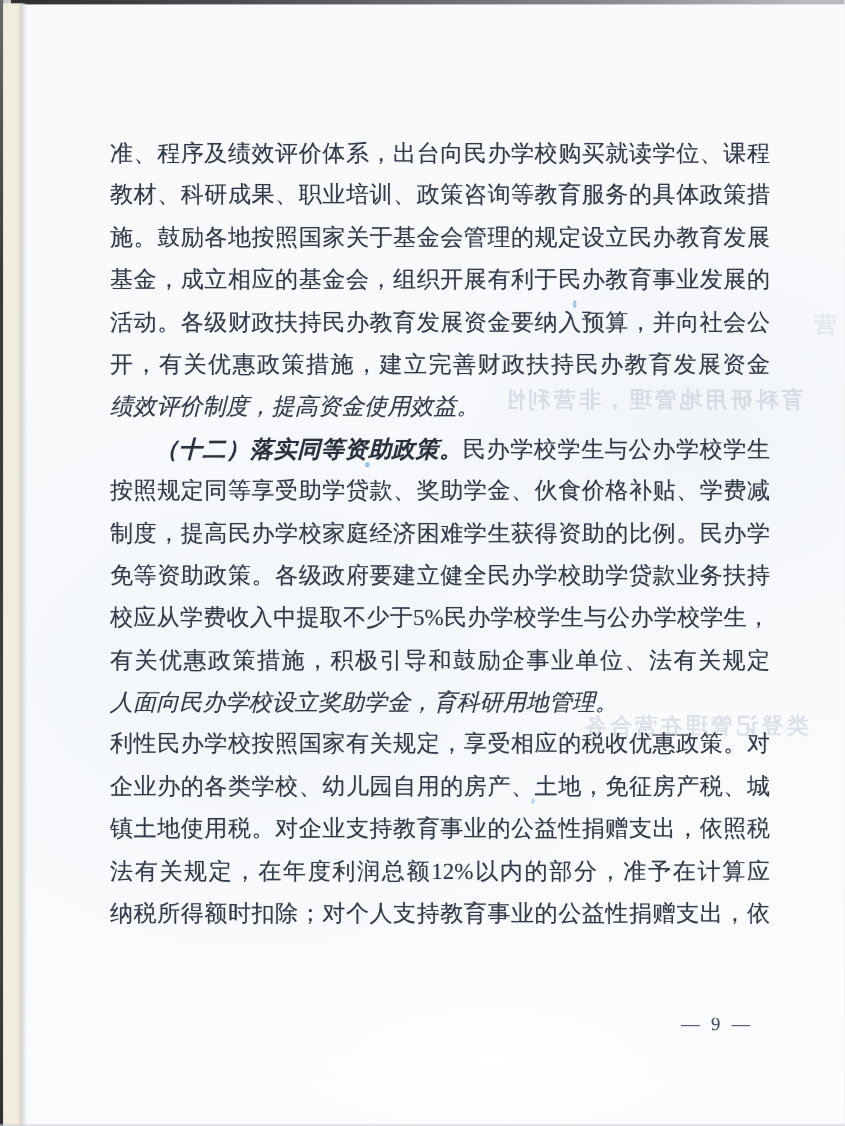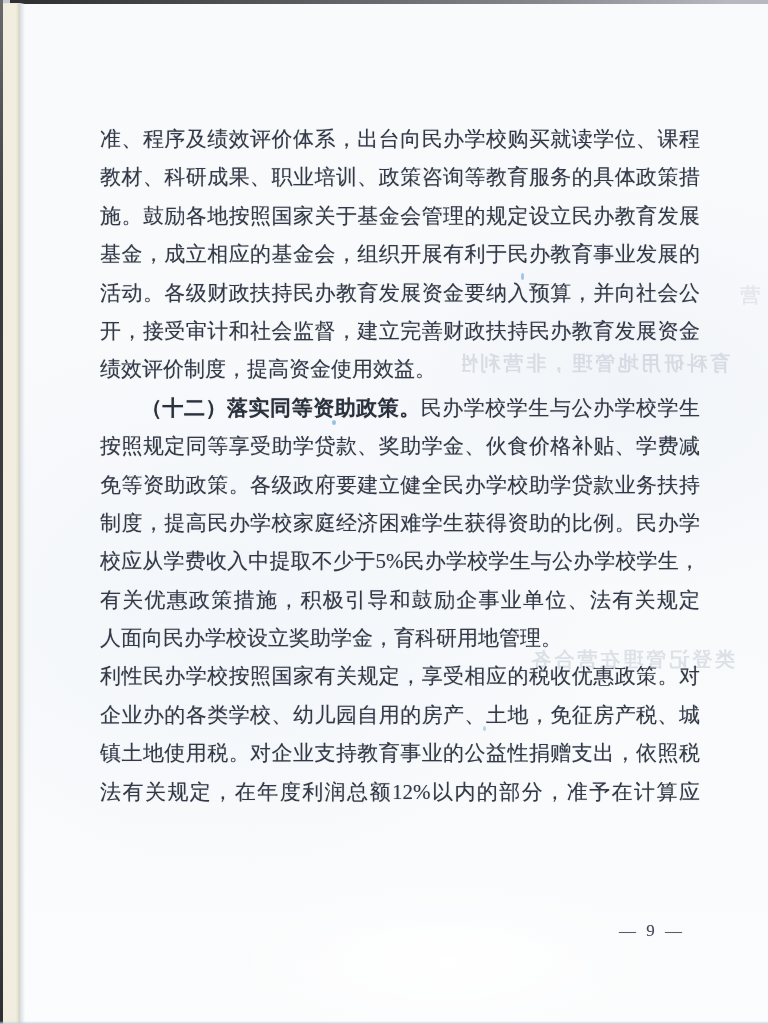--- a/index.html
+++ b/index.html
@@ -50,23 +50,23 @@
   .line {
     height: 38.4px; line-height: 38.4px;
     font-size: 21px;
     color: #333a47;
     text-align: justify;
     text-align-last: justify;
     text-justify: inter-character;
     overflow: hidden;
     text-shadow: 0 0 1px rgba(60,66,80,0.38);
   }
-  .line.short { text-align-last: left; }
+  .line.short { text-align-last: left; font-style: italic; }
   .line.indent { text-indent: 41px; }
-  .b { font-weight: bold; color: #2a303c; }
+  .b { font-weight: bold; color: #2a303c; font-style: italic; }
   
   .pagenum {
     position: absolute; top: 920px; left: 592px; width: 120px;
     font-size: 17px; line-height: 22px;
     letter-spacing: 3px;
     color: #424958;
     text-align: center;
     text-shadow: 0 0 1px rgba(66,73,88,0.3);
   }
   
@@ -108,30 +108,31 @@
   <div class="speck s1"></div>
   <div class="speck s2"></div>
   <div class="speck s3"></div>
 
   <div class="textblock">
     <div class="line"><span>准、程序及绩效评价体系，出台向民办学校购买就读学位、课程</span></div>
     <div class="line"><span>教材、科研成果、职业培训、政策咨询等教育服务的具体政策措</span></div>
     <div class="line"><span>施。鼓励各地按照国家关于基金会管理的规定设立民办教育发展</span></div>
     <div class="line"><span>基金，成立相应的基金会，组织开展有利于民办教育事业发展的</span></div>
     <div class="line"><span>活动。各级财政扶持民办教育发展资金要纳入预算，并向社会公</span></div>
-    <div class="line"><span>开，接受审计和社会监督，建立完善财政扶持民办教育发展资金</span></div>
+    <div class="line"><span>开，有关优惠政策措施，建立完善财政扶持民办教育发展资金</span></div>
     <div class="line short"><span>绩效评价制度，提高资金使用效益。</span></div>
     <div class="line indent"><span class="b">（十二）落实同等资助政策。</span><span>民办学校学生与公办学校学生</span></div>
     <div class="line"><span>按照规定同等享受助学贷款、奖助学金、伙食价格补贴、学费减</span></div>
+    <div class="line"><span>制度，提高民办学校家庭经济困难学生获得资助的比例。民办学</span></div>
     <div class="line"><span>免等资助政策。各级政府要建立健全民办学校助学贷款业务扶持</span></div>
-    <div class="line"><span>制度，提高民办学校家庭经济困难学生获得资助的比例。民办学</span></div>
     <div class="line"><span>校应从学费收入中提取不少于5%民办学校学生与公办学校学生，</span></div>
     <div class="line"><span>有关优惠政策措施，积极引导和鼓励企事业单位、法有关规定</span></div>
     <div class="line short"><span>人面向民办学校设立奖助学金，育科研用地管理。</span></div>
     <div class="line"><span>利性民办学校按照国家有关规定，享受相应的税收优惠政策。对</span></div>
     <div class="line"><span>企业办的各类学校、幼儿园自用的房产、土地，免征房产税、城</span></div>
     <div class="line"><span>镇土地使用税。对企业支持教育事业的公益性捐赠支出，依照税</span></div>
     <div class="line"><span>法有关规定，在年度利润总额12%以内的部分，准予在计算应</span></div>
+    <div class="line"><span>纳税所得额时扣除；对个人支持教育事业的公益性捐赠支出，依</span></div>
   </div>
 
   <div class="pagenum">— 9 —</div>
 
 </div>
 
 </body></html>

